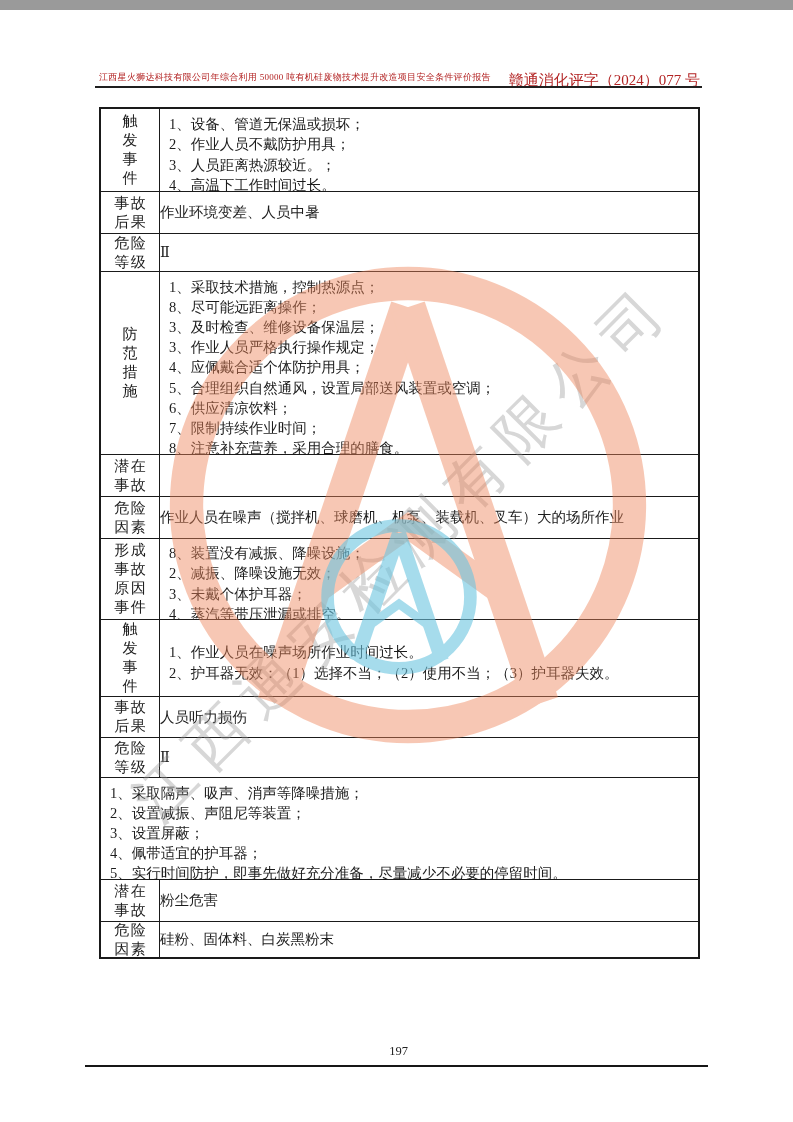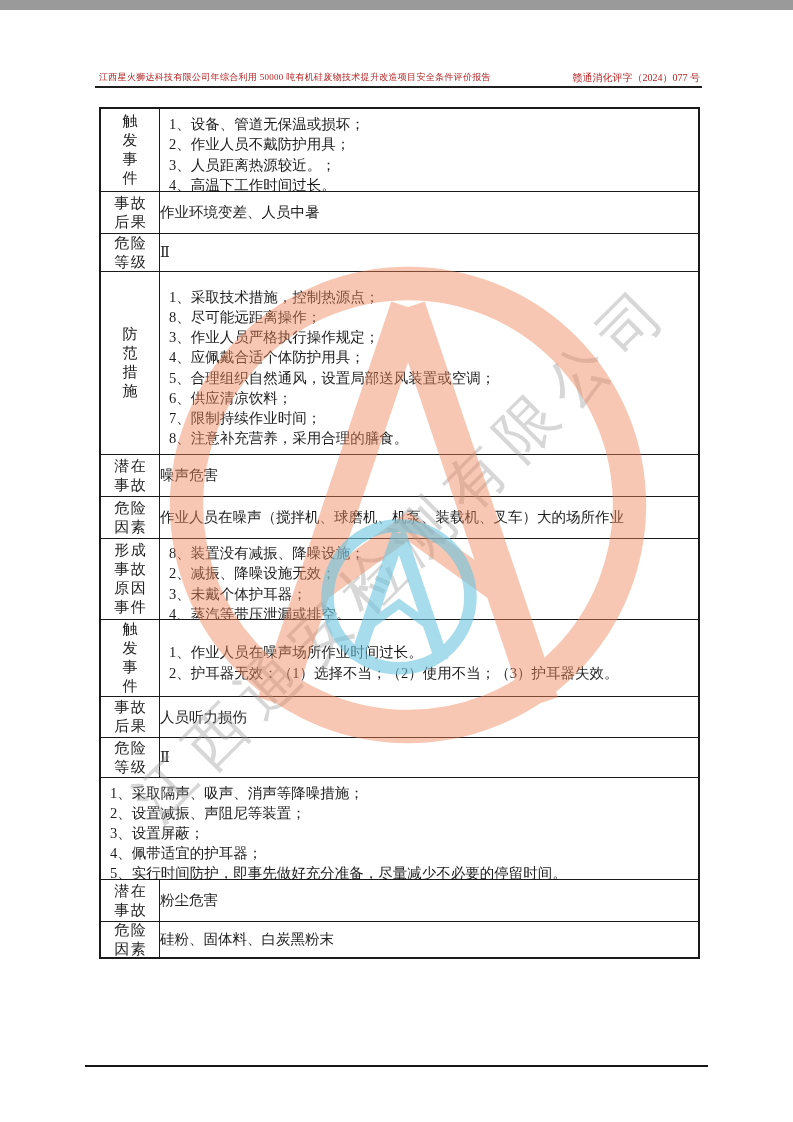--- a/index.html
+++ b/index.html
@@ -3,21 +3,21 @@
 <meta charset="utf-8">
 <style>
   html,body{margin:0;padding:0;background:#9a9a9a;}
   .page{
     position:relative;width:793px;height:1122px;margin:10px auto;
     background:#ffffff;overflow:hidden;
     font-family:"Liberation Serif","DejaVu Serif",serif;color:#1c1c1c;
   }
   
   .header-left{position:absolute;left:99px;top:61px;font-size:9px;letter-spacing:.3px;color:var(--header-red);white-space:nowrap;}
-  .header-right{position:absolute;right:93px;top:61px;font-size:10px;color:var(--header-red);white-space:nowrap;}
+  .header-right{position:absolute;right:93px;top:61px;font-size:15px;color:var(--header-red);white-space:nowrap;}
   .header-rule{position:absolute;left:95px;top:76px;width:607px;height:2px;background:#1f1f1f;}
   
   .risk-table{position:absolute;left:99px;top:97px;width:601px;border:2px solid #1a1a1a;z-index:1;box-sizing:border-box;background:transparent;}
   .t-row{display:flex;border-bottom:1px solid #1a1a1a;box-sizing:border-box;overflow:hidden;}
   .t-row:last-child{border-bottom:none;}
   .t-label{
     width:59px;flex:0 0 59px;border-right:1px solid #1a1a1a;box-sizing:border-box;
     display:flex;flex-direction:column;justify-content:center;align-items:center;
     font-size:15px;line-height:19px;letter-spacing:1.5px;text-indent:1.5px;
   }
@@ -91,35 +91,33 @@
       <div class="t-row" style="height: 183px;">
         <div class="t-label">
           <span>防</span>
           <span>范</span>
           <span>措</span>
           <span>施</span>
         </div>
         <div class="t-content list">
           <div class="c-line">1、采取技术措施，控制热源点；</div>
           <div class="c-line">8、尽可能远距离操作；</div>
+          <div class="c-line">3、及时检查、维修设备保温层；</div>
           <div class="c-line">3、作业人员严格执行操作规定；</div>
           <div class="c-line">4、应佩戴合适个体防护用具；</div>
           <div class="c-line">5、合理组织自然通风，设置局部送风装置或空调；</div>
           <div class="c-line">6、供应清凉饮料；</div>
           <div class="c-line">7、限制持续作业时间；</div>
           <div class="c-line">8、注意补充营养，采用合理的膳食。</div>
         </div>
       </div>
       <div class="t-row" style="height: 42px;">
         <div class="t-label">
           <span>潜在</span>
           <span>事故</span>
-        </div>
-        <div class="t-content center">
-          <div class="c-line">噪声危害</div>
         </div>
       </div>
       <div class="t-row" style="height: 42px;">
         <div class="t-label">
           <span>危险</span>
           <span>因素</span>
         </div>
         <div class="t-content center">
           <div class="c-line">作业人员在噪声（搅拌机、球磨机、机泵、装载机、叉车）大的场所作业</div>
         </div>
@@ -206,15 +204,16 @@
       <path d="M158 338 L250 272 L342 338" fill="none" stroke="currentColor" stroke-width="24"></path>
     </svg>
     <svg class="wm-logo-small" viewBox="0 0 500 500">
       <circle cx="250" cy="250" r="226" fill="none" stroke="currentColor" stroke-width="40"></circle>
       <path d="M250 48 L114 452" fill="none" stroke="currentColor" stroke-width="44"></path>
       <path d="M250 48 L386 452" fill="none" stroke="currentColor" stroke-width="44"></path>
       <path d="M158 338 L250 272 L342 338" fill="none" stroke="currentColor" stroke-width="28"></path>
     </svg>
   </div>
 
+  <div class="footer-num">197</div>
   <div class="footer-rule"></div>
 
 </div>
 
 </body></html>

